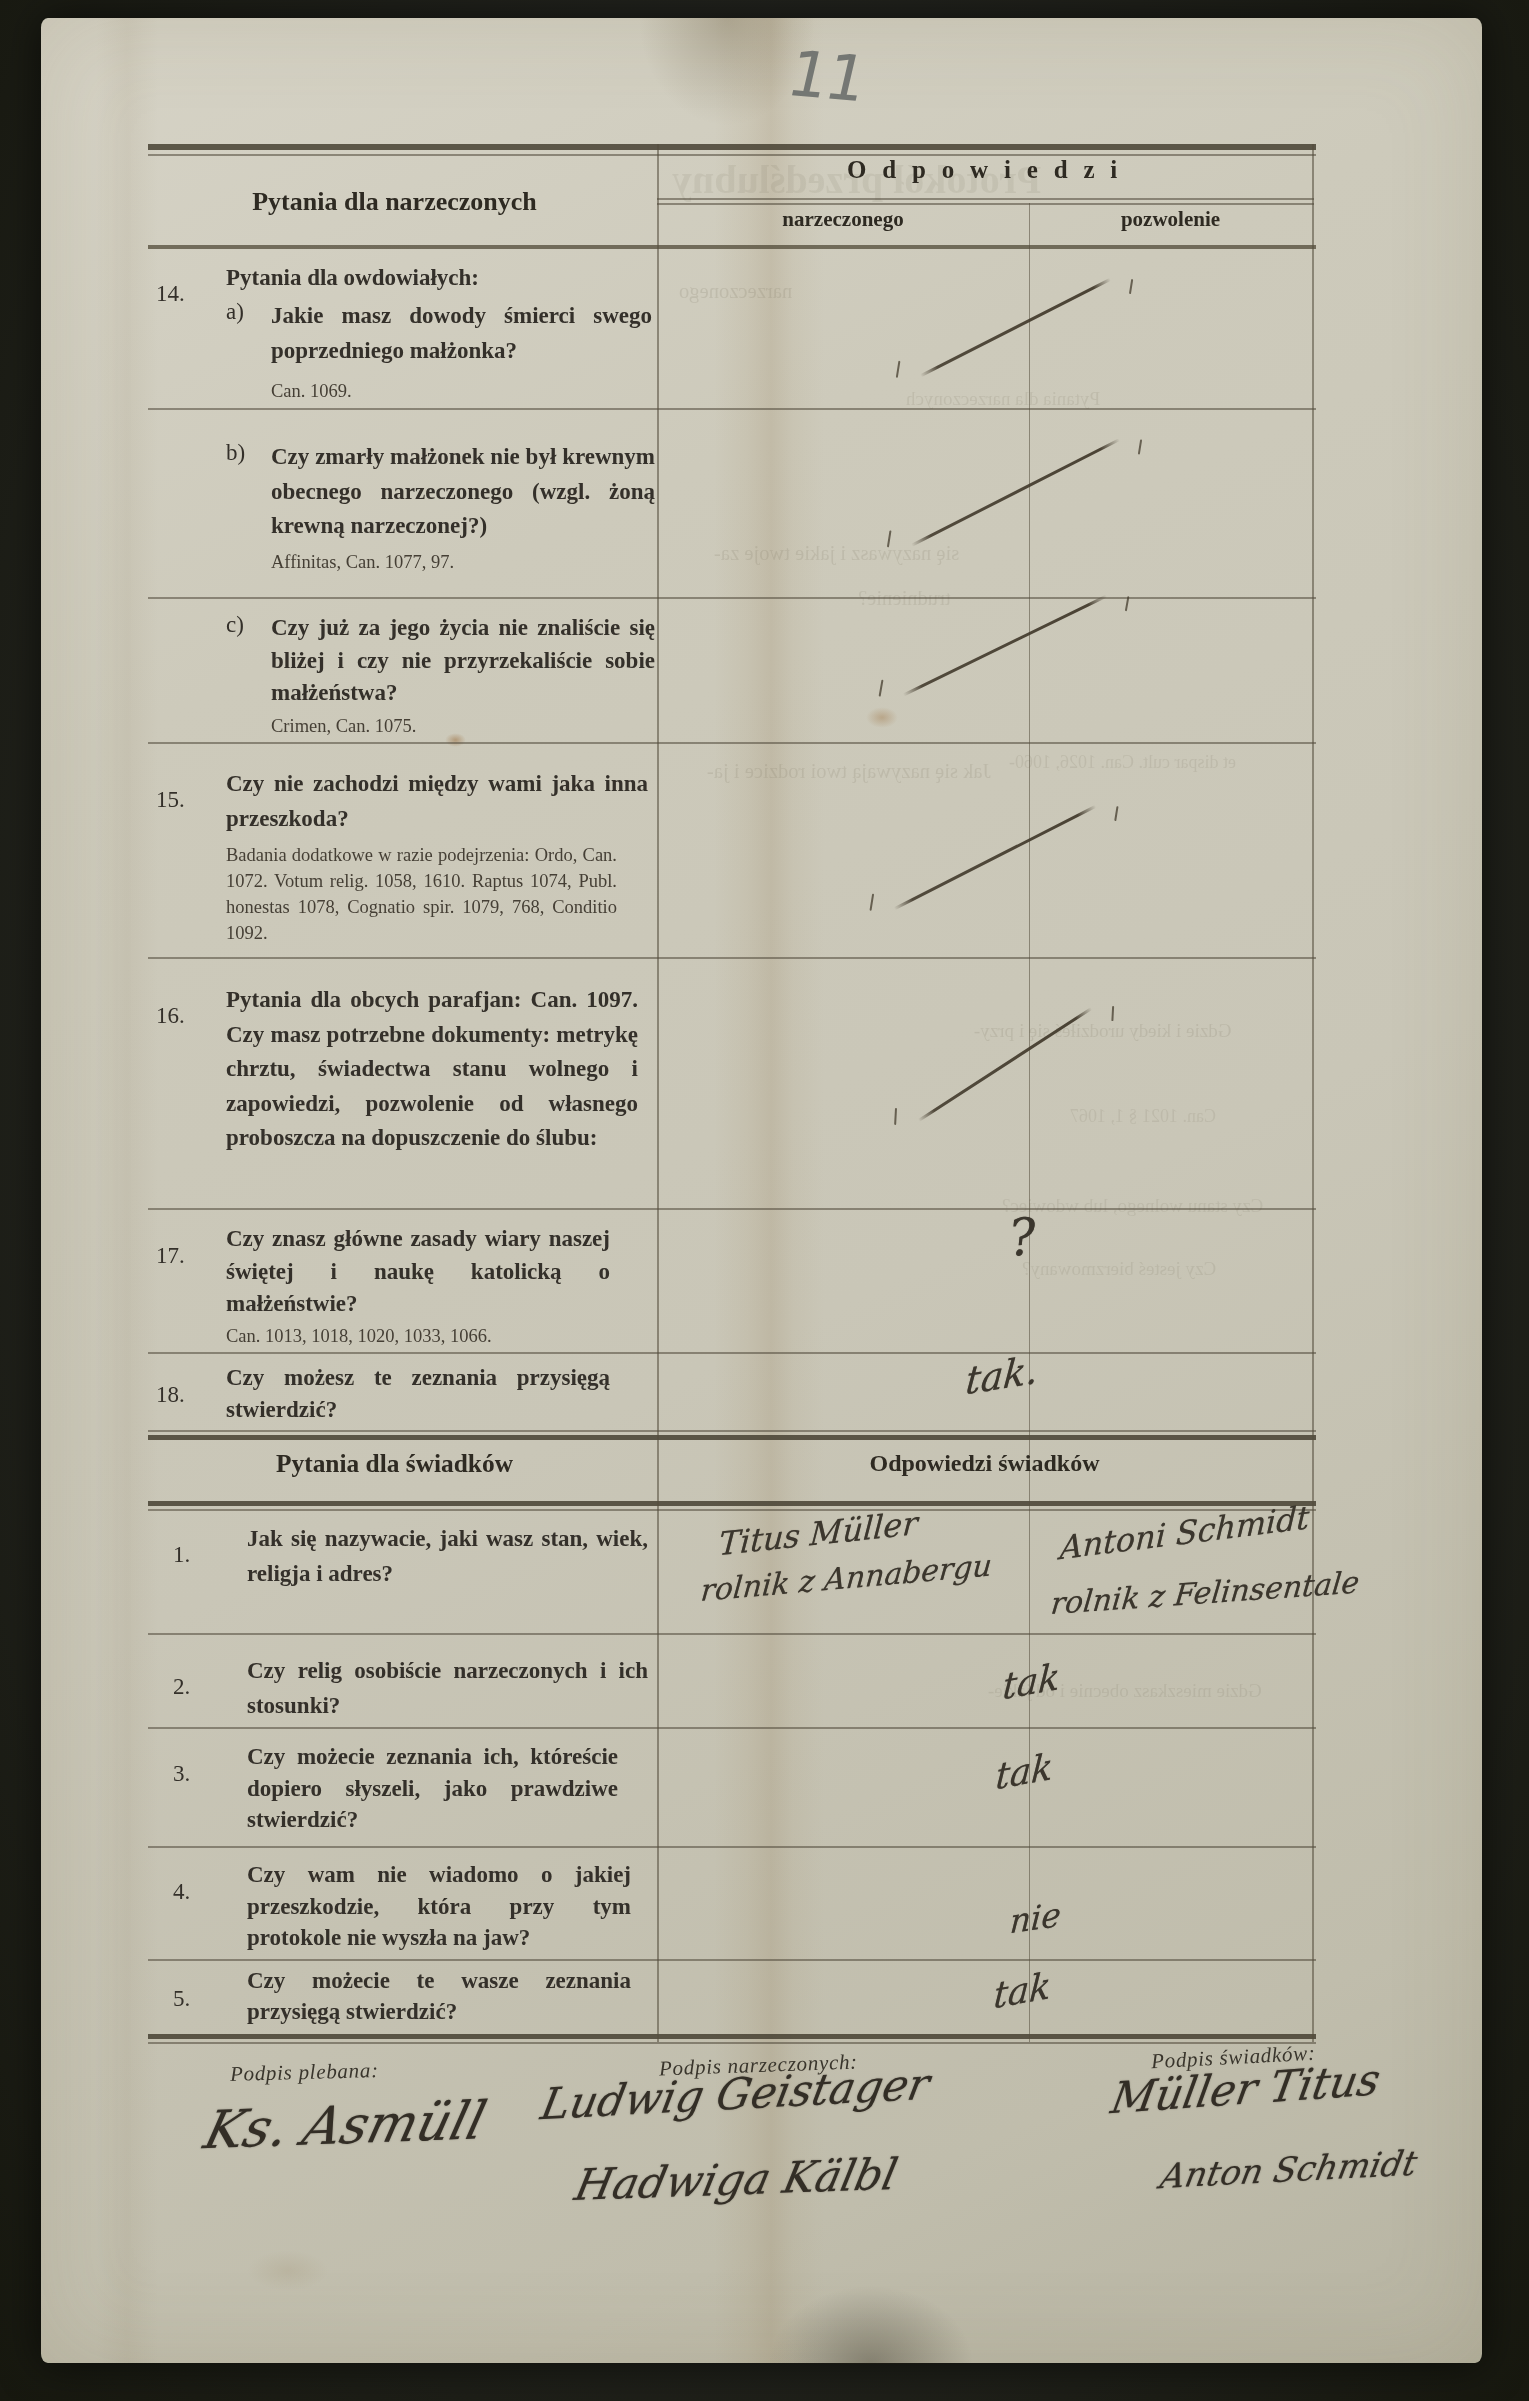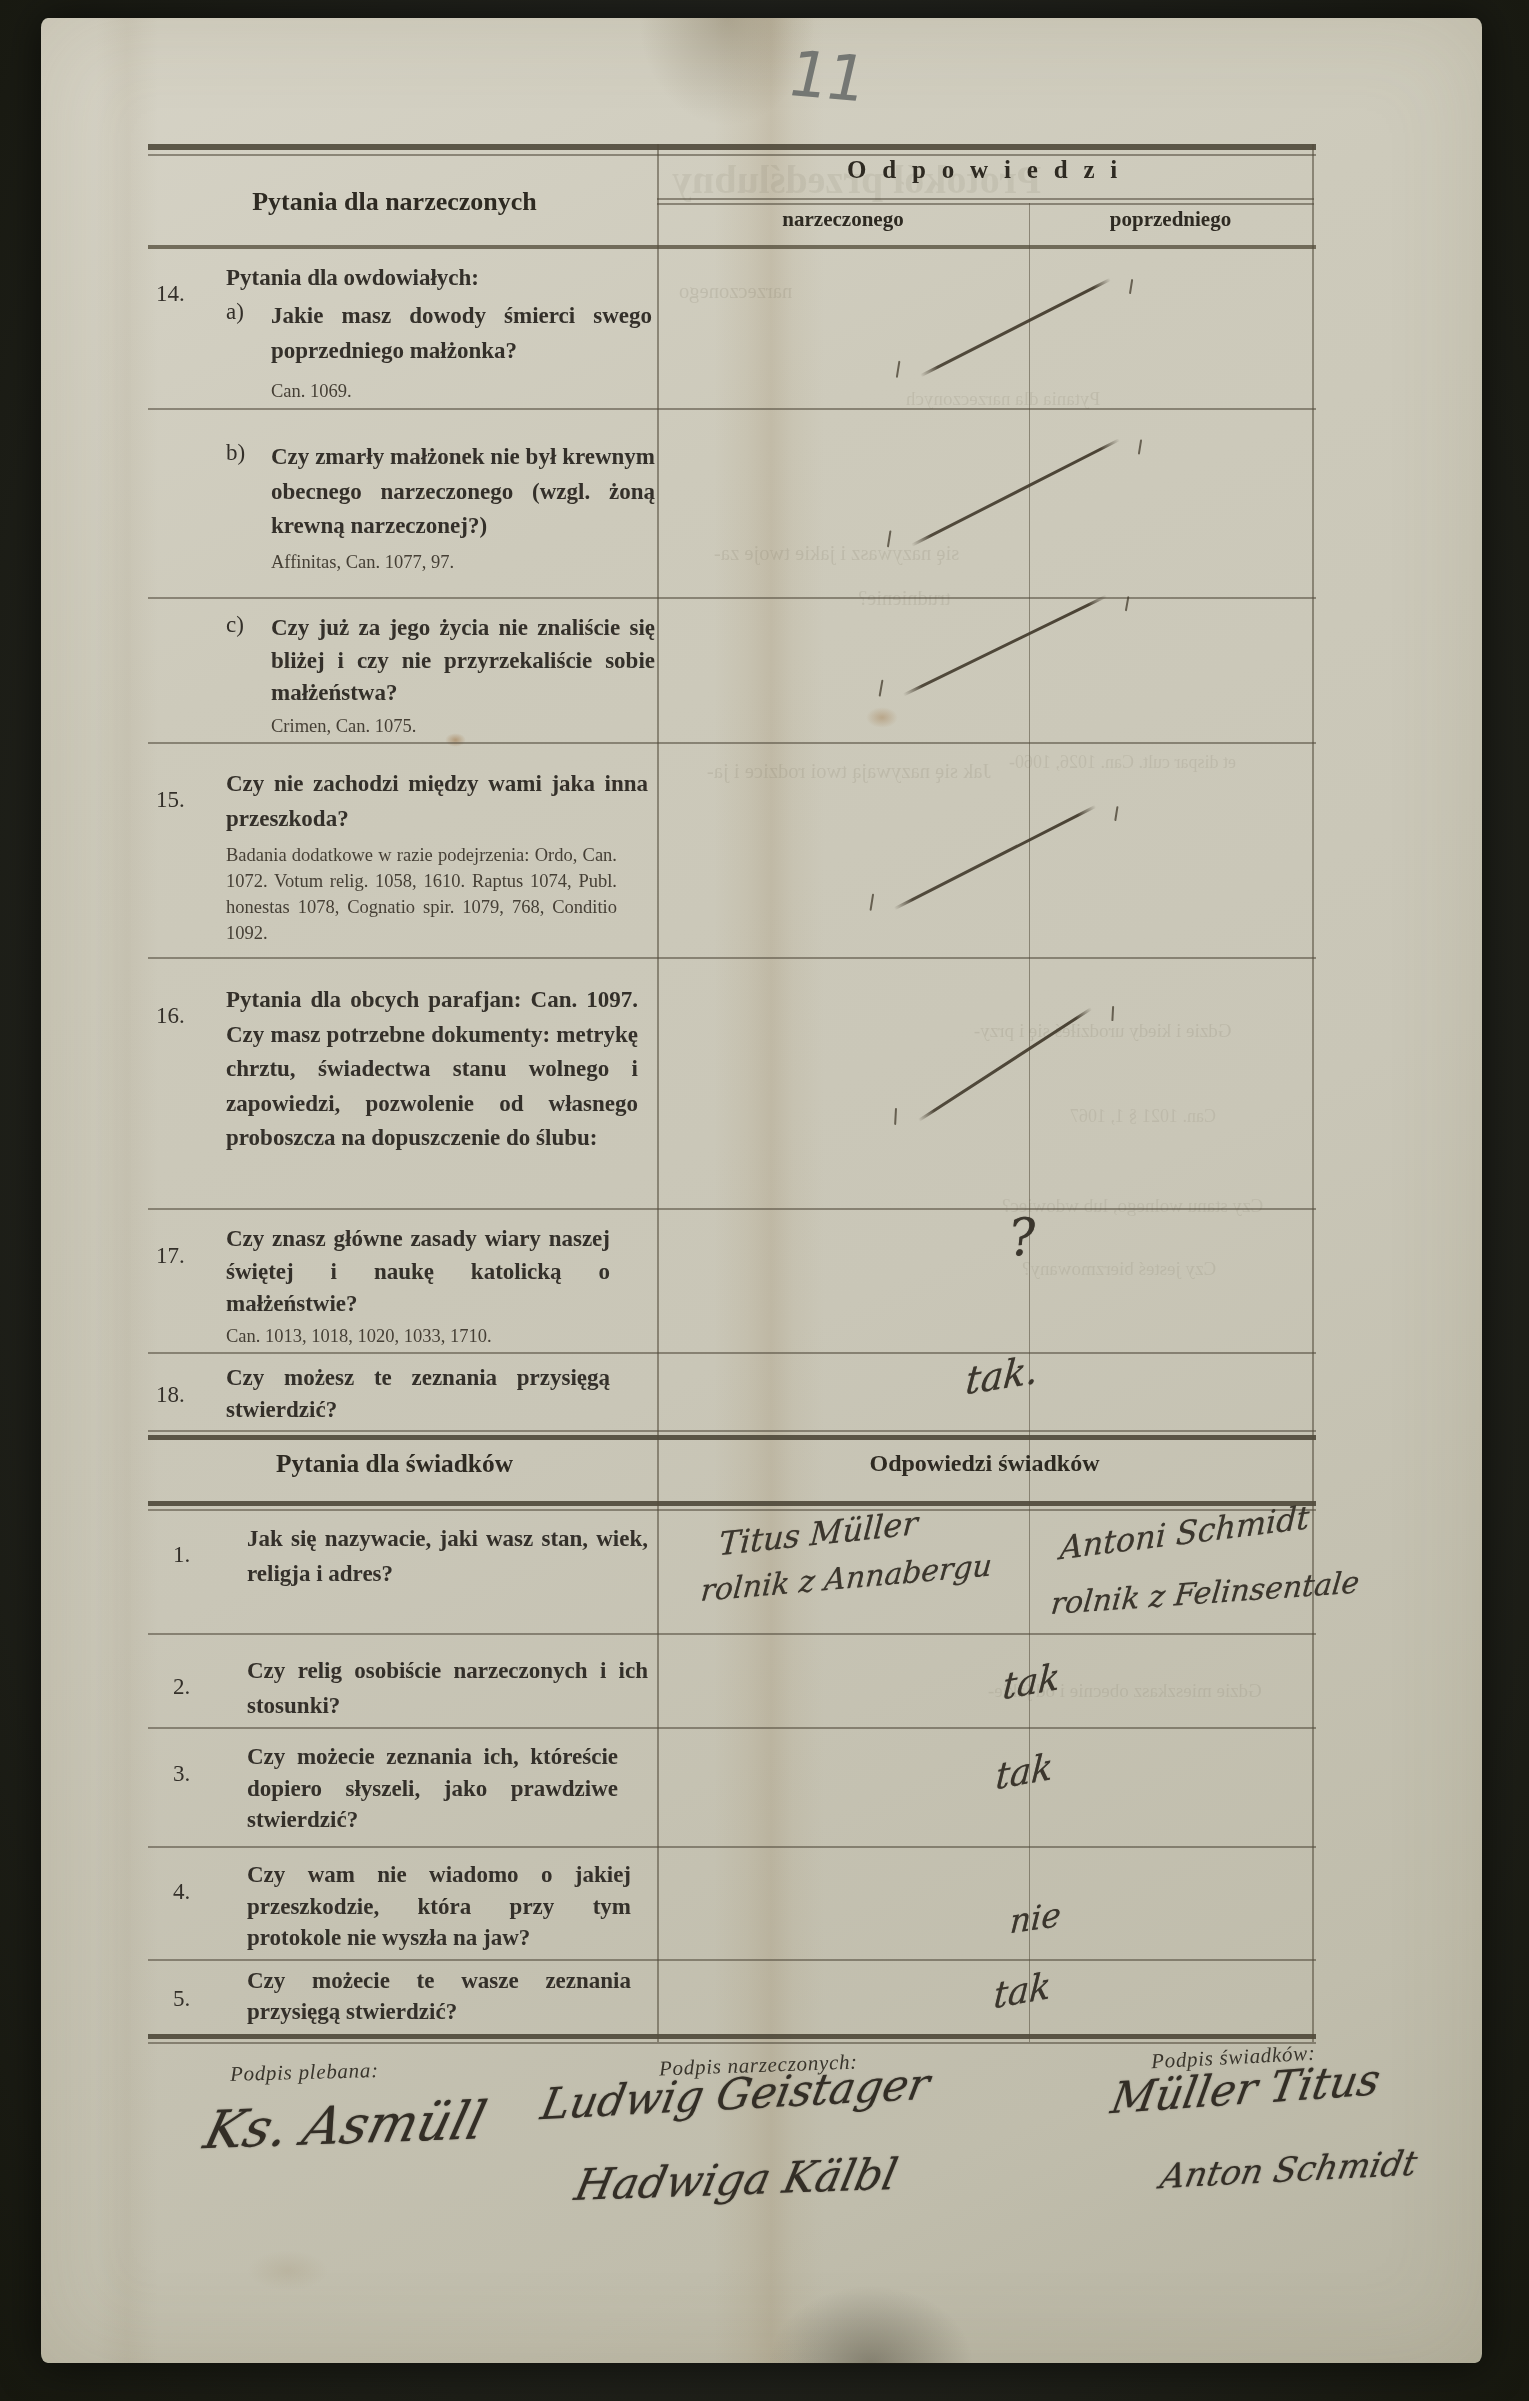--- a/index.html
+++ b/index.html
@@ -101,21 +101,21 @@
 <div class="hl thin" style="left:148px;top:2042px;width:1168px"></div>
 
 <div class="vl" style="left:657px;top:144px;height:1898px"></div>
 <div class="vl" style="left:1029px;top:203px;height:1839px;width:1.4px"></div>
 <div class="vl" style="left:1312px;top:144px;height:1898px"></div>
 
 <div class="pencil" style="left:789px;top:40px">11</div>
 <div class="heading" style="left:168px;top:187px;width:453px;font-size:26px">Pytania dla narzeczonych</div>
 <div class="heading" style="left:657px;top:156px;width:655px;font-size:25px;letter-spacing:4.8px">O d p o w i e d z i</div>
 <div class="heading" style="left:657px;top:207px;width:372px;font-size:21px">narzeczonego</div>
-<div class="heading" style="left:1029px;top:207px;width:283px;font-size:21px">poprzedniego</div>
+<div class="heading" style="left:1029px;top:207px;width:283px;font-size:21px">pozwolenie</div>
 
 <div class="num" style="left:156px;top:261px">14.</div>
 <div class="qtext" style="left:226px;top:261px;width:419px">Pytania dla owdowiałych:</div>
 <div class="sub" style="left:226px;top:299px">a)</div>
 <div class="qtext" style="left:271px;top:299px;width:381px">Jakie masz dowody śmierci swego poprzedniego małżonka?</div>
 <div class="qnote" style="left:271px;top:379px;width:371px">Can. 1069.</div>
 <div class="sub" style="left:226px;top:440px">b)</div>
 <div class="qtext" style="left:271px;top:440px;width:384px">Czy zmarły małżonek nie był krewnym obecnego narzeczonego (wzgl. żoną krewną narzeczonej?)</div>
 <div class="qnote" style="left:271px;top:550px;width:371px">Affinitas, Can. 1077, 97.</div>
 <div class="sub" style="left:226px;top:612px">c)</div>
@@ -124,21 +124,21 @@
 
 <div class="num" style="left:156px;top:767px">15.</div>
 <div class="qtext" style="left:226px;top:767px;width:422px">Czy nie zachodzi między wami jaka inna przeszkoda?</div>
 <div class="qnote" style="left:226px;top:843px;width:391px;line-height:1.4">Badania dodatkowe w razie podejrzenia: Ordo, Can. 1072. Votum relig. 1058, 1610. Raptus 1074, Publ. honestas 1078, Cognatio spir. 1079, 768, Conditio 1092.</div>
 
 <div class="num" style="left:156px;top:983px">16.</div>
 <div class="qtext" style="left:226px;top:983px;width:412px">Pytania dla obcych parafjan: Can. 1097. Czy masz potrzebne dokumenty: metrykę chrztu, świadectwa stanu wolnego i zapowiedzi, pozwolenie od własnego proboszcza na dopuszczenie do ślubu:</div>
 
 <div class="num" style="left:156px;top:1223px">17.</div>
 <div class="qtext" style="left:226px;top:1223px;width:384px;line-height:1.42">Czy znasz główne zasady wiary naszej świętej i naukę katolicką o małżeństwie?</div>
-<div class="qnote" style="left:226px;top:1324px;width:384px">Can. 1013, 1018, 1020, 1033, 1710.</div>
+<div class="qnote" style="left:226px;top:1324px;width:384px">Can. 1013, 1018, 1020, 1033, 1066.</div>
 
 <div class="num" style="left:156px;top:1362px">18.</div>
 <div class="qtext" style="left:226px;top:1362px;width:384px;line-height:1.38">Czy możesz te zeznania przysięgą stwierdzić?</div>
 
 <div class="slash" style="left:909px;top:326px;width:213px;transform:rotate(-27deg)"></div>
 <div class="slash" style="left:899px;top:491px;width:233px;transform:rotate(-27deg)"></div>
 <div class="slash" style="left:892px;top:644px;width:226px;transform:rotate(-26deg)"></div>
 <div class="slash" style="left:882px;top:856px;width:226px;transform:rotate(-27deg)"></div>
 <div class="slash" style="left:902px;top:1063px;width:206px;transform:rotate(-33deg)"></div>
 

